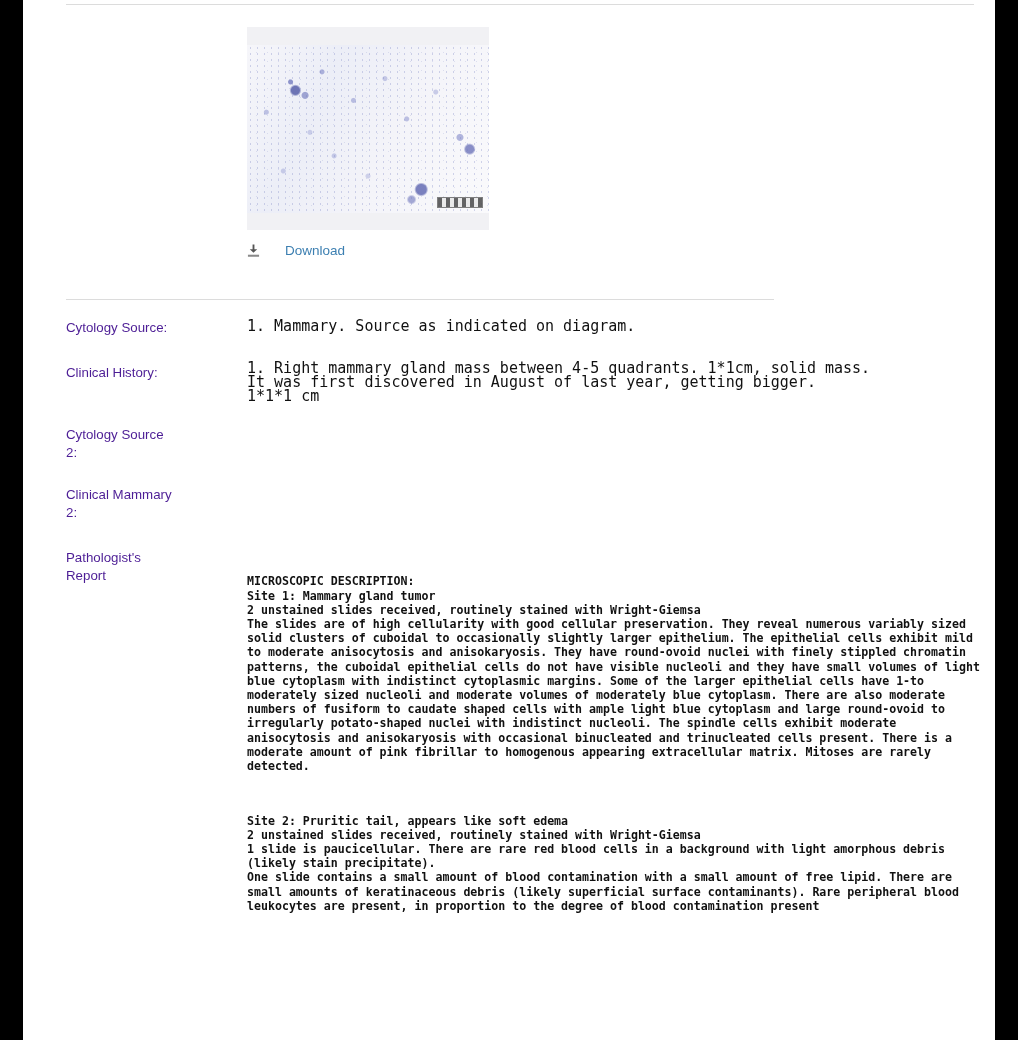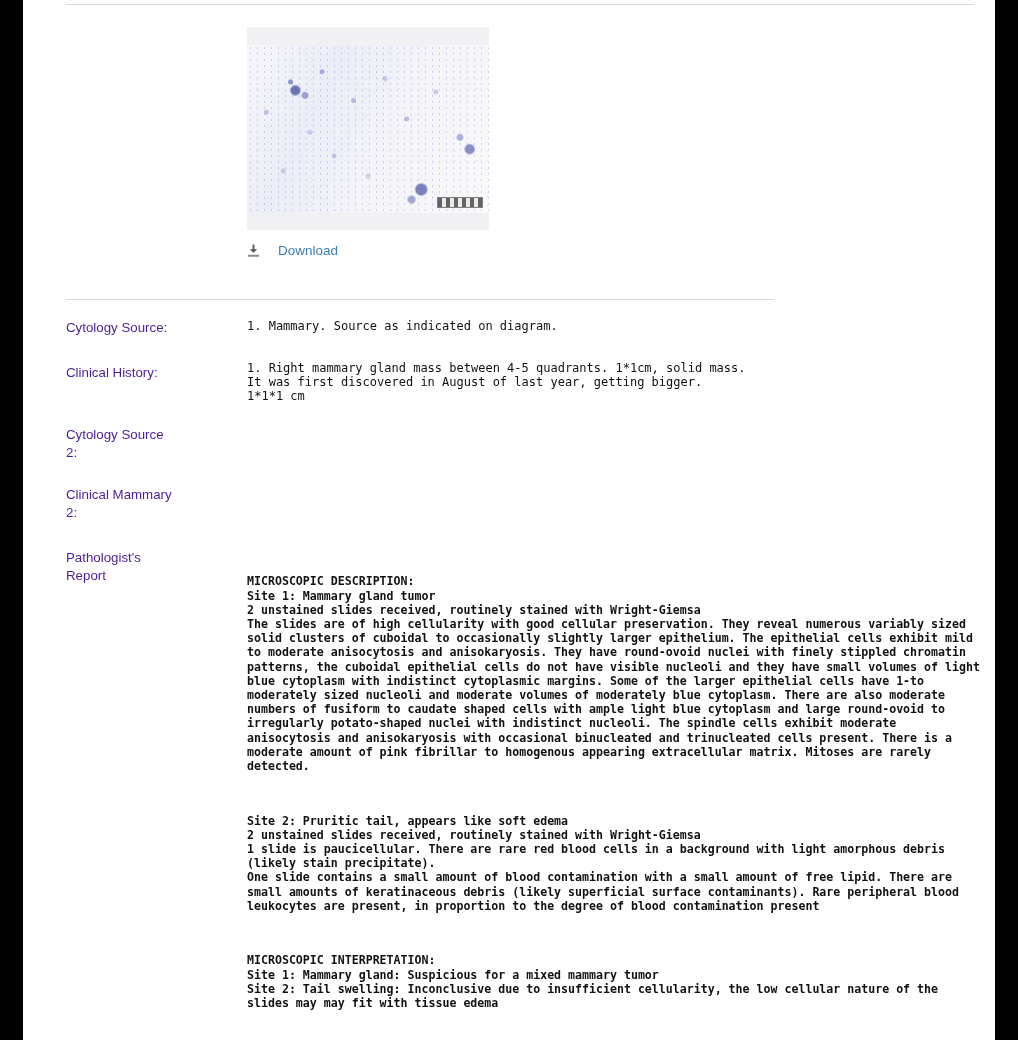--- a/index.html
+++ b/index.html
@@ -89,21 +89,21 @@
     width: 44px;
     height: 9px;
     background: repeating-linear-gradient(90deg, #4a4a4a 0 4px, #e8e8e8 4px 8px);
     border: 1px solid #6b6b6b;
     opacity: .85;
   }
   .download-row {
     margin-top: 12px;
     display: flex;
     align-items: center;
-    gap: 18px;
+    gap: 25px;
     height: 18px;
   }
   .dl-icon {
     width: 13px; height: 14px;
     display: block;
   }
   .dl-link {
     color: #3c7fb1;
     font-size: 13.5px;
     line-height: 16px;
@@ -123,21 +123,21 @@
     width: 165px;
     font-size: 13.3px;
     line-height: 18px;
     color: #4c1d95;
   }
   .field-value {
     position: absolute;
     left: 224px;
     width: 745px;
     font-family: "DejaVu Sans Mono", monospace;
-    font-size: 12px;
+    font-size: 15px;
     line-height: 14.2px;
     color: #111;
     white-space: pre-wrap;
   }
   .report-value {
     position: absolute;
     left: 224px;
     top: 546px;
     width: 747px;
     font-family: "DejaVu Sans Mono", monospace;
@@ -206,20 +206,16 @@
 anisocytosis and anisokaryosis with occasional binucleated and trinucleated cells present. There is a
 moderate amount of pink fibrillar to homogenous appearing extracellular matrix. Mitoses are rarely
 detected.</div>
     <div class="report-block">Site 2: Pruritic tail, appears like soft edema
 2 unstained slides received, routinely stained with Wright-Giemsa
 1 slide is paucicellular. There are rare red blood cells in a background with light amorphous debris
 (likely stain precipitate).
 One slide contains a small amount of blood contamination with a small amount of free lipid. There are
 small amounts of keratinaceous debris (likely superficial surface contaminants). Rare peripheral blood
 leukocytes are present, in proportion to the degree of blood contamination present</div>
-    <div class="report-block">MICROSCOPIC INTERPRETATION:
-Site 1: Mammary gland: Suspicious for a mixed mammary tumor
-Site 2: Tail swelling: Inconclusive due to insufficient cellularity, the low cellular nature of the
-slides may may fit with tissue edema</div>
     
   </div>
 
 </div>
 
 </body></html>

